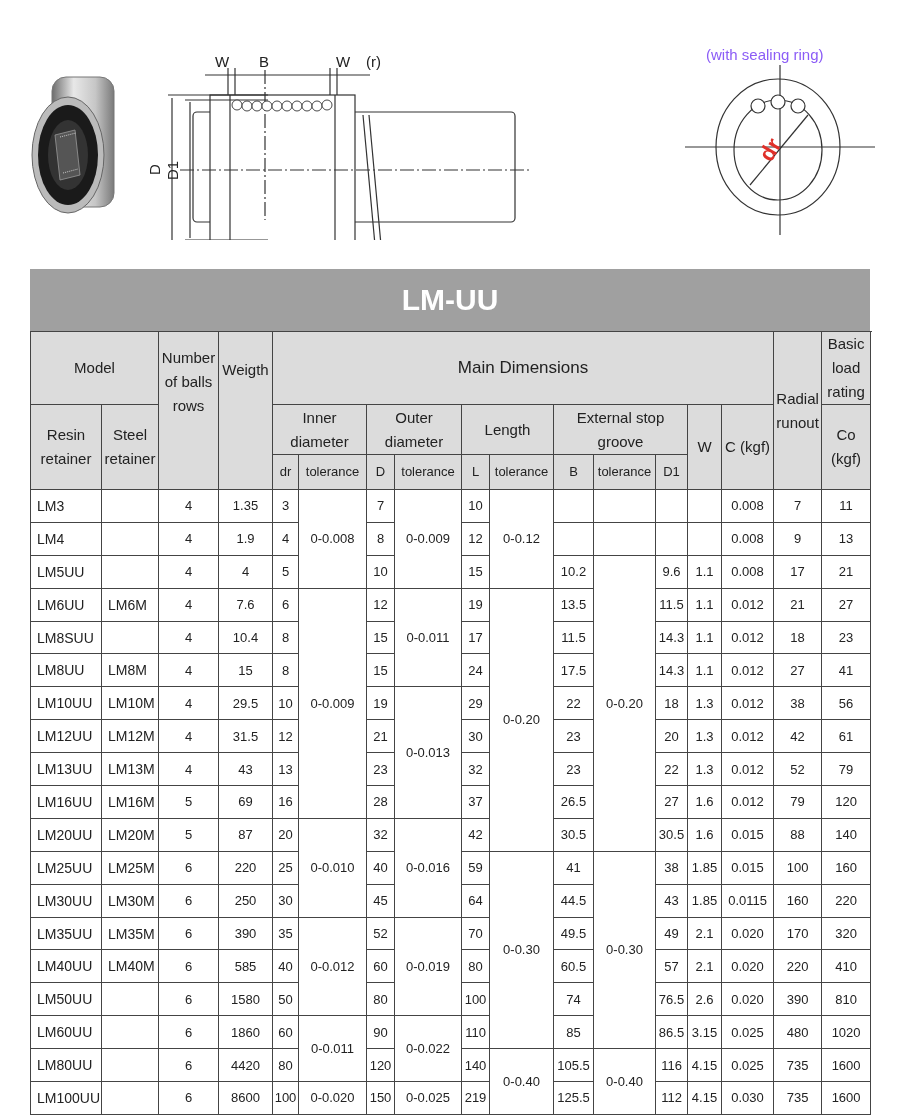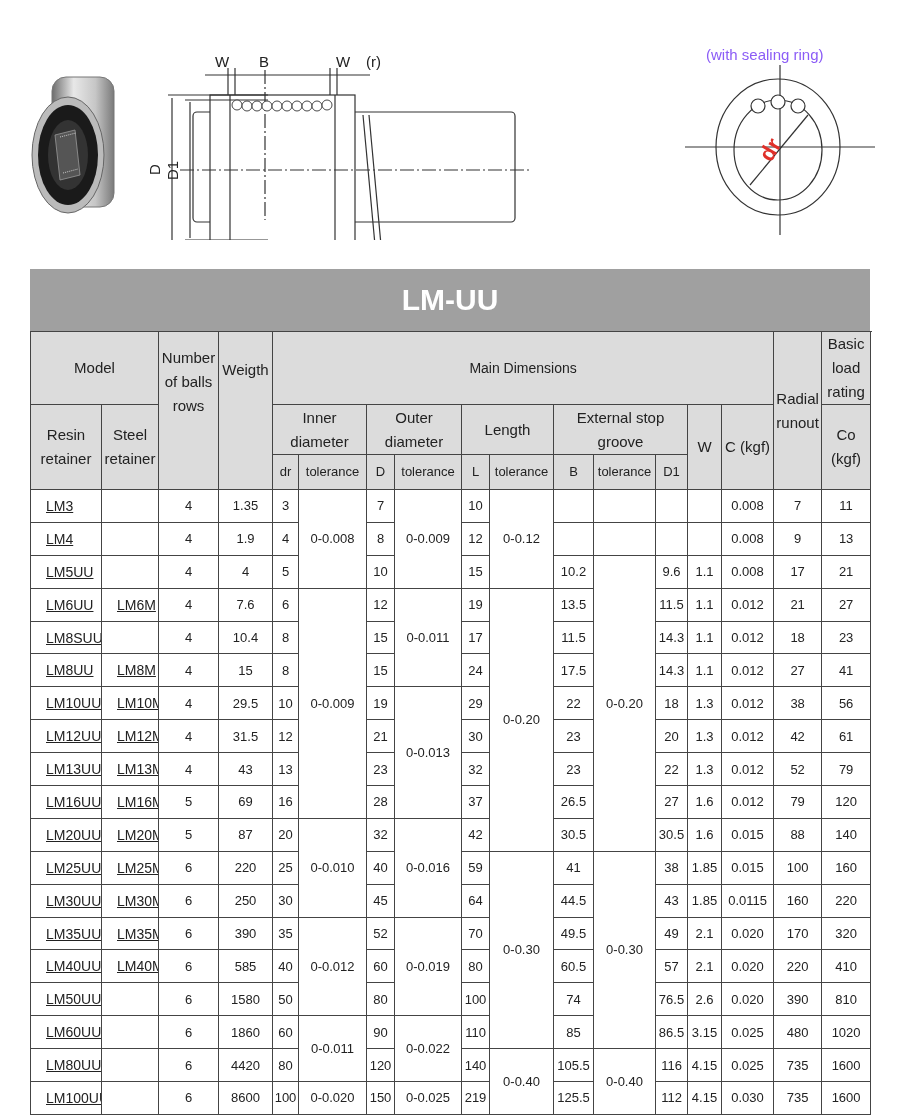--- a/index.html
+++ b/index.html
@@ -14,21 +14,21 @@
   .title-bar { position:absolute; left:30px; top:269px; width:840px; height:62px; background:#a0a0a0; color:#fff; font-weight:bold; font-size:30px; display:flex; align-items:center; justify-content:center; letter-spacing:0px; }
 
   table.spec { position:absolute; left:30px; top:331px; width:840px; border-collapse:collapse; table-layout:fixed; font-size:13px; }
   table.spec td, table.spec th { border:1.2px solid #444; padding:0; text-align:center; vertical-align:middle; font-weight:normal; overflow:hidden; white-space:nowrap; }
   table.spec thead th { background:#dcdcdc; color:#222; font-size:15px; line-height:24px; }
   table.spec thead th.small { font-size:13px; }
   table.spec thead tr.h1 th { height:49px; }
   table.spec thead tr.h2 th { height:49px; }
   table.spec thead tr.h3 th { height:34px; }
   table.spec tbody td { height:31.9px; background:#fff; }
-  table.spec tbody td.model { text-align:left; font-size:14px; padding-left:15px;text-decoration:underline; }
+  table.spec tbody td.model { text-align:left; font-size:14px; padding-left:6px; }
   table.spec thead .wrap { white-space:normal; }
   table.spec { border-top:1.5px solid #444; }
 </style>
 </head>
 <body>
 
 <div class="figure">
   <svg class="bearing-photo" viewBox="0 0 95 145">
     <defs>
       <linearGradient id="steel" x1="0" x2="1">
@@ -136,21 +136,21 @@
       <col style="width:34px">
       <col style="width:52px">
       <col style="width:48px">
       <col style="width:49px">
   </colgroup>
   <thead>
     <tr class="h1">
       <th colspan="2">Model</th>
       <th rowspan="3" class="wrap" style="vertical-align:top;padding-top:14px;">Number of balls rows</th>
       <th rowspan="3" style="vertical-align:top;padding-top:26px;margin-left:26px;">Weigth</th>
-      <th colspan="11" style="font-size:14px;">Main Dimensions</th>
+      <th colspan="11" style="font-size:17px;">Main Dimensions</th>
       <th rowspan="3" class="wrap">Radial runout</th>
       <th colspan="2" class="wrap">Basic load rating</th>
     </tr>
     <tr class="h2">
       <th rowspan="2" class="wrap">Resin retainer</th>
       <th rowspan="2" class="wrap">Steel retainer</th>
       <th colspan="2" class="wrap">Inner diameter</th>
       <th colspan="2" class="wrap">Outer diameter</th>
       <th colspan="2">Length</th>
       <th colspan="3" class="wrap">External stop groove</th>

